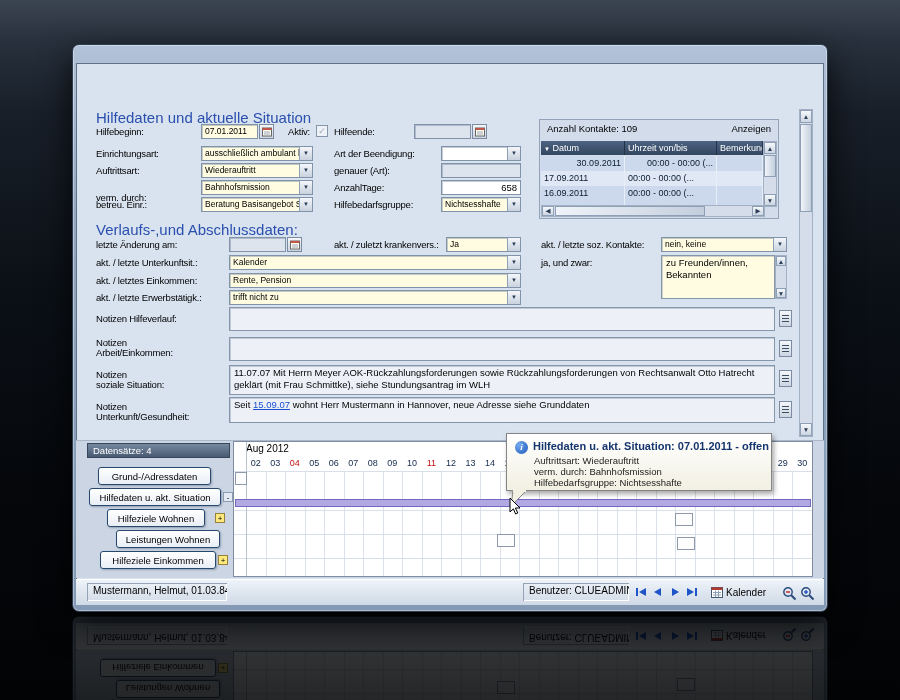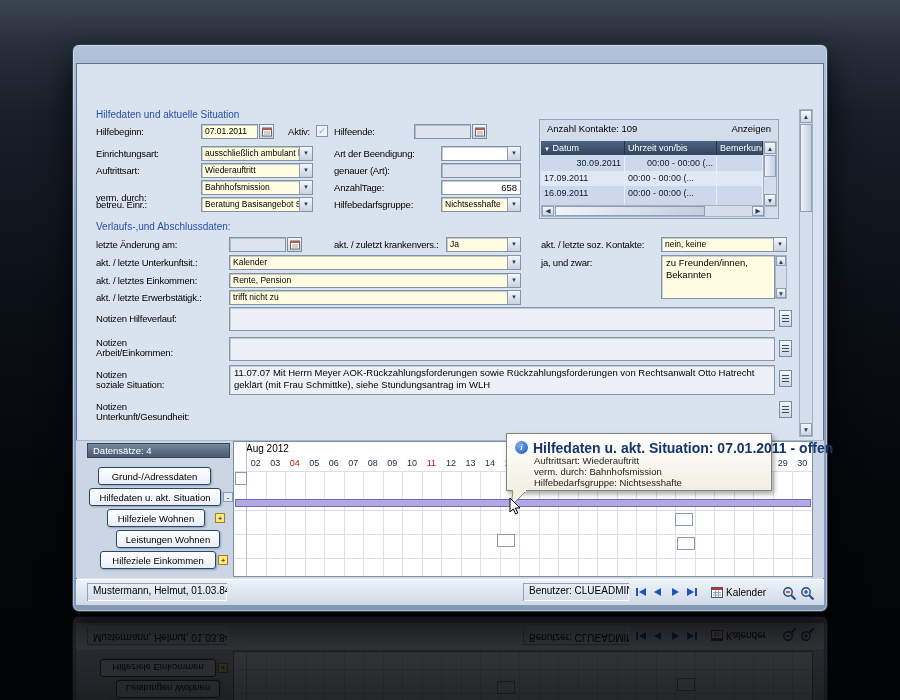--- a/index.html
+++ b/index.html
@@ -41,21 +41,21 @@
     font-size:6px;color:#2c3d56;background:linear-gradient(180deg,#f4f7fa,#c9d2de);border-left:1px solid #8fa0b6;}
   .calbtn{position:absolute;width:15px;height:15px;border:1px solid #7b8ca2;
     background:linear-gradient(180deg,#f4f7fa,#ccd5e1);display:flex;align-items:center;justify-content:center;}
   .sidebtn{position:absolute;width:13px;height:17px;border:1px solid #7b8ca2;
     background:linear-gradient(180deg,#f4f7fa,#ccd5e1);display:flex;align-items:center;justify-content:center;}
   .lines-glyph{width:7px;height:7px;background:repeating-linear-gradient(#3c4c63 0 1px,transparent 1px 3px);}
   .checkbox{position:absolute;width:12px;height:12px;border:1px solid #8596ab;background:#eef2f7;
     font-size:9px;line-height:11px;text-align:center;color:#9aa7b8;}
   .note{position:absolute;background:#edf1f7;border:1px solid #8696ab;font-size:9.5px;line-height:12px;
     padding:1px 4px;color:#000;overflow:hidden;box-shadow:inset 1px 1px 0 rgba(90,110,140,.3);}
-  .sec-h{position:absolute;font-size:10px;color:#2a4fae;white-space:nowrap;}
+  .sec-h{position:absolute;font-size:15px;color:#2a4fae;white-space:nowrap;}
   a.datelink{color:#1a4fd0;text-decoration:underline;}
   
   .kpanel{position:absolute;left:466px;top:74px;width:240px;height:100px;border:1px solid #93a3b8;background:#d2dcea;}
   .kp-title{position:absolute;left:7px;top:3px;font-size:9.5px;color:#000;}
   .kp-anzeigen{position:absolute;right:7px;top:3px;font-size:9.5px;color:#000;cursor:default;}
   .khead{position:absolute;left:1px;top:21px;height:14px;display:flex;color:#fff;font-size:9px;}
   .khcell{background:linear-gradient(180deg,#4d6382,#32455f);border-right:1px solid #223349;line-height:14px;padding:0 3px;white-space:nowrap;overflow:hidden;}
   .krow{position:absolute;left:1px;height:15px;display:flex;font-size:9px;color:#0c1a30;}
   .krow.alt .kcell{background:#dfe8f4;}
   .kcell{background:#ccd9ec;border-right:1px solid #e8eef6;line-height:15px;padding:0 3px;white-space:nowrap;overflow:hidden;}
@@ -83,21 +83,21 @@
   .vline{position:absolute;top:29px;bottom:0;width:1px;background:#dbe1ea;}
   .hline{position:absolute;left:0;right:0;height:1px;background:#d9dfe9;}
   .tl-bar{position:absolute;left:1px;right:1px;top:57px;height:8px;background:#b2a9e3;border:1px solid #7268c2;}
   .tl-box{position:absolute;width:18px;height:13px;background:#fdfdfd;border:1px solid #8d99ab;}
   
   .tooltip{position:absolute;left:433px;top:388px;width:266px;height:58px;z-index:50;
     background:linear-gradient(180deg,#ffffff,#f2f0e2);border:1px solid #848484;box-shadow:2px 3px 5px rgba(0,0,0,.35);}
   .tt-icon{position:absolute;left:8px;top:7px;width:13px;height:13px;border-radius:50%;
     background:radial-gradient(circle at 4px 4px,#74abef,#1b56b8);color:#fff;
     font:italic bold 9px "Liberation Serif",serif;text-align:center;line-height:13px;}
-  .tt-title{position:absolute;left:26px;top:6px;font-size:14px;font-weight:bold;color:#15356e;white-space:nowrap;}
+  .tt-title{position:absolute;left:26px;top:6px;font-size:11px;font-weight:bold;color:#15356e;white-space:nowrap;}
   .tt-line{font-size:9.5px;color:#1c1c1c;line-height:11px;}
   .tt-lines{position:absolute;left:27px;top:21px;}
   
   .statusbar{position:absolute;left:3px;right:3px;top:534px;height:26px;background:linear-gradient(180deg,#eef3f9,#cfd9e6);border-top:1px solid #fff;}
   .spanel{position:absolute;top:3px;height:18px;font-size:10px;color:#000;line-height:16px;padding:0 6px;
     white-space:nowrap;overflow:hidden;
     box-shadow:inset 1px 1px 0 #93a2b5, inset -1px -1px 0 #ffffff;}
   .navbtn{position:absolute;top:5px;width:15px;height:14px;display:flex;align-items:center;justify-content:center;cursor:default;}
   .kalbtn{position:absolute;top:3px;height:18px;display:flex;align-items:center;gap:3px;font-size:10px;color:#000;padding:0 4px;cursor:default;}
   .zoombtn{position:absolute;top:5px;width:16px;height:16px;display:flex;align-items:center;justify-content:center;cursor:default;}
@@ -317,20 +317,21 @@
 
   <span class="lbl" style="left:23px;top:322px;">Notizen</span>
   <span class="lbl" style="left:23px;top:332px;">soziale Situation:</span>
   <div class="note" style="left:156px;top:320px;width:546px;height:30px;white-space:normal;">11.07.07 Mit Herrn Meyer AOK-Rückzahlungsforderungen sowie Rückzahlungsforderungen von Rechtsanwalt Otto Hatrecht geklärt (mit Frau Schmittke), siehe Stundungsantrag im WLH</div>
   <span class="sidebtn" style="left:706px;top:325px;">
       <span class="lines-glyph"></span>
     </span>
 
   <span class="lbl" style="left:23px;top:354px;">Notizen</span>
   <span class="lbl" style="left:23px;top:364px;">Unterkunft/Gesundheit:</span>
+  <div class="note" style="left:156px;top:352px;width:546px;height:26px;white-space:normal;"><span>Seit </span><a class="datelink">15.09.07</a><span> wohnt Herr Mustermann in Hannover, neue Adresse siehe Grunddaten</span></div>
   <span class="sidebtn" style="left:706px;top:356px;">
       <span class="lines-glyph"></span>
     </span>
 
   <div class="sb-track" style="left:726px;top:64px;width:14px;height:328px;">
     <span class="sb-btn" style="left:0;top:0;width:12px;height:13px;">▲</span>
     <div class="sb-thumb" style="left:0;top:14px;width:12px;height:88px;"></div>
     <span class="sb-btn" style="left:0;bottom:0;width:12px;height:13px;">▼</span>
   </div>
 

